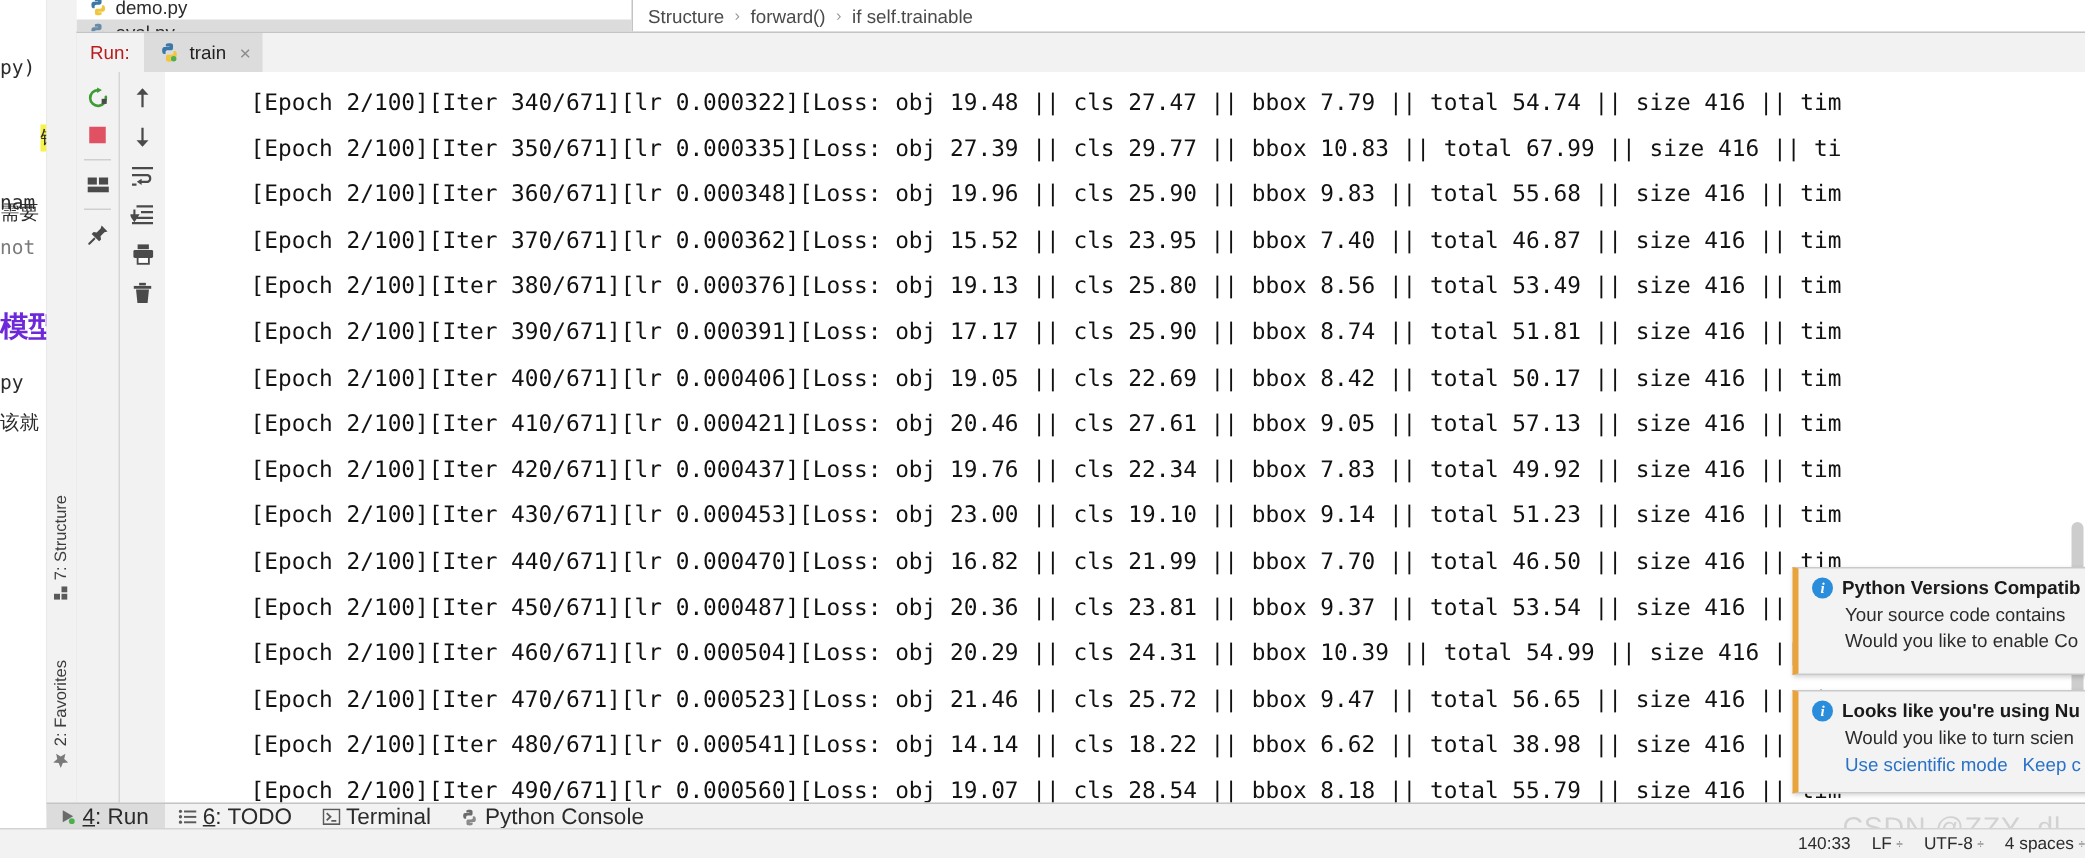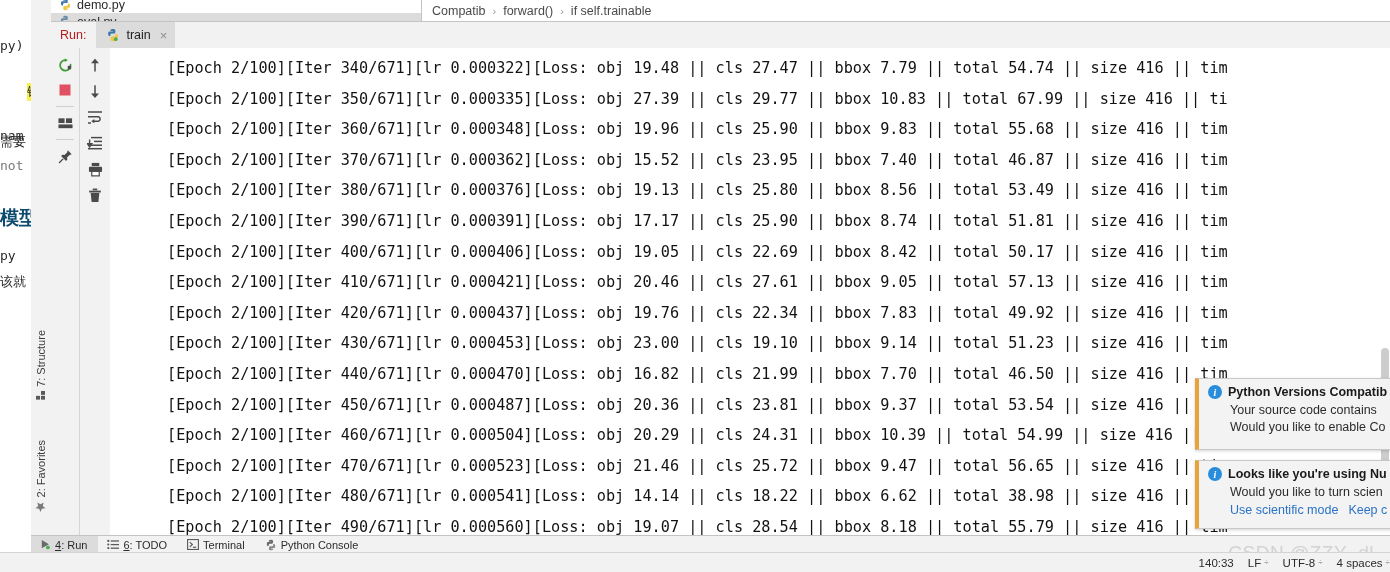--- a/index.html
+++ b/index.html
@@ -31,21 +31,21 @@
     left: 0;
     white-space: pre;
     font-family: "DejaVu Sans Mono", monospace;
     font-size: 13px;
     color: #2b2b2b;
   }
   #editor-strip .eline.hl { background: #f7f24a; margin-left: 27px; }
   #editor-strip .eline.big {
     font-size: 19px;
     font-weight: bold;
-    color: #0c4a6e;
+    color: #6d28d9;
   }
   #editor-strip .eline.gray { color: #7a7a7a; }
 
   
   #left-stripe {
     position: absolute;
     left: 31px; top: 0;
     width: 20px; height: 540px;
     background: #f2f2f2;
     border-right: 1px solid #c4c4c4;
@@ -287,21 +287,21 @@
     border-top: 1px solid #c4c4c4;
     display: flex;
     align-items: center;
   }
   #tool-tabs .ttab {
     height: 17px;
     display: flex;
     align-items: center;
     gap: 4px;
     padding: 0 11px 0 9px;
-    font-size: 11px;
+    font-size: 15px;
     color: #2b2b2b;
     white-space: nowrap;
   }
   #tool-tabs .ttab.active { background: #dcdcdc; }
   .und { text-decoration: underline; }
 
   #status-bar {
     position: absolute;
     left: 0; bottom: 0;
     width: 1390px; height: 19px;
@@ -387,21 +387,21 @@
         <svg width="13" height="13" viewBox="0 0 16 16">
           <path d="M7.8 1 C5 1 5.2 2.2 5.2 2.2 L5.2 3.5 L7.9 3.5 L7.9 3.9 L4.2 3.9 C4.2 3.9 2.4 3.7 2.4 6.5 C2.4 9.3 4 9.2 4 9.2 L5 9.2 L5 7.9 C5 7.9 4.9 6.3 6.6 6.3 L9.2 6.3 C9.2 6.3 10.7 6.3 10.7 4.8 L10.7 2.5 C10.7 2.5 10.9 1 7.8 1 Z" fill="#6a8ba8"></path>
           <path d="M8.2 15 C11 15 10.8 13.8 10.8 13.8 L10.8 12.5 L8.1 12.5 L8.1 12.1 L11.8 12.1 C11.8 12.1 13.6 12.3 13.6 9.5 C13.6 6.7 12 6.8 12 6.8 L11 6.8 L11 8.1 C11 8.1 11.1 9.7 9.4 9.7 L6.8 9.7 C6.8 9.7 5.3 9.7 5.3 11.2 L5.3 13.5 C5.3 13.5 5.1 15 8.2 15 Z" fill="#b8c4cf"></path>
         </svg>
       </span>
       <span>eval.py</span>
     </div>
   </div>
   <div id="top-divider"></div>
   <div id="breadcrumb">
-    <span class="crumb">Compatib</span>
+    <span class="crumb">Structure</span>
     <span class="sep">›</span>
     <span class="crumb">forward()</span>
     <span class="sep">›</span>
     <span class="crumb">if self.trainable</span>
   </div>
 </div>
 
 <div id="run-window">
 
   <div id="run-header">

